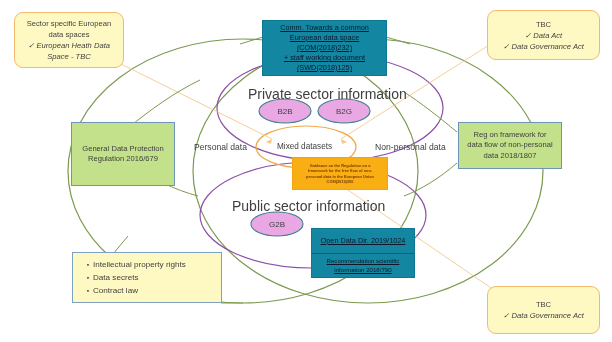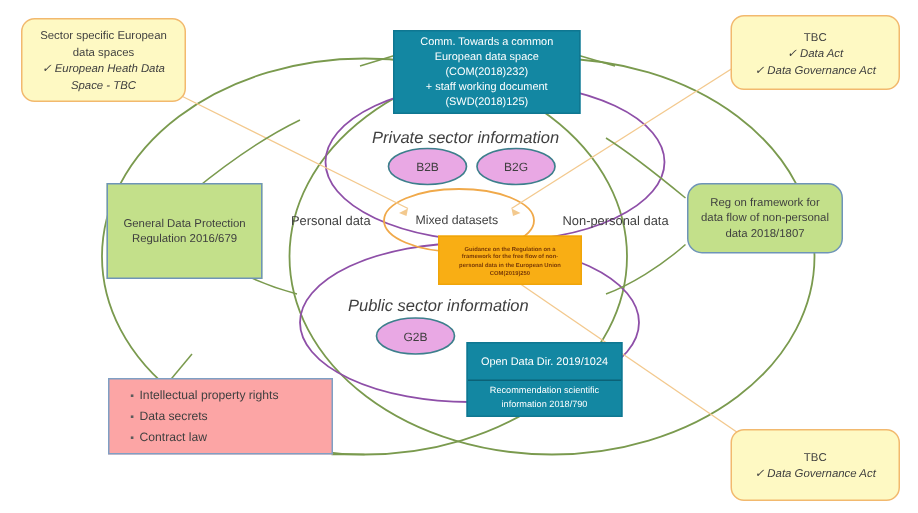--- a/index.html
+++ b/index.html
@@ -12,35 +12,35 @@
   
   .callout{background:#fef9c3;border:1px solid #f2b96e;border-radius:9px;
            color:#3f3f3f;font-size:7.6px;line-height:11px;padding:4px 6px;}
   .callout .ln{display:block;white-space:nowrap;}
   .callout .chk{text-align:left;font-style:italic;}
 
   
   .greenbox{background:#c3e08a;border:1px solid #6e94b8;font-size:7.6px;
             line-height:10.5px;color:#3f3f3f;}
   
-  .tealbox{background:#1387a2;border:1px solid #0f7791;color:#ffffff;}
+  .tealbox{background:#1387a2;border:1px solid #0f7791;color:#0f172a;text-decoration:underline;}
   .tealbox .t1{font-size:7.3px;line-height:10px;}
   .tealbox .t2{font-size:6.1px;line-height:8.6px;}
   
-  .whitebox{background:#fca5a5;border:1px solid #7f9fc4;align-items:flex-start;
+  .whitebox{background:#fef9c3;border:1px solid #7f9fc4;align-items:flex-start;
             justify-content:center;padding:6px 10px;}
   .whitebox .row{display:flex;align-items:baseline;font-size:8.1px;line-height:13px;
                  color:#3f3f3f;white-space:nowrap;}
   .whitebox .bul{display:inline-block;width:10px;color:#5b5b5b;font-size:7px;}
   
   .orangebox{background:#f9ae14;border:1px solid #f0a509;color:#7a3b06;
              font-size:3.9px;line-height:5.4px;font-weight:bold;padding:2px 3px;}
   
   .lbl{position:absolute;color:#3f3f3f;white-space:nowrap;}
-  .lbl-sector{font-size:11px;font-style:italic;}
+  .lbl-sector{font-size:14px;}
   .lbl-data{font-size:8.6px;}
   .lbl-mixed{font-size:8.2px;}
   .pill{position:absolute;display:flex;align-items:center;justify-content:center;
         color:#3f3f3f;font-size:8px;}
 </style>
 </head>
 <body>
 
 <div id="stage">
 
@@ -112,21 +112,21 @@
       <span class="t2">Recommendation scientific</span>
       <span class="t2">information 2018/790</span>
     </div>
   </div>
 
   <div class="node greenbox" style="left:71px;top:122px;width:104px;height:64px;">
     <span>General Data Protection</span>
     <span>Regulation 2016/679</span>
   </div>
 
-  <div class="node greenbox" style="left:458px;top:122px;width:104px;height:47px;border-radius:10px;">
+  <div class="node greenbox" style="left:458px;top:122px;width:104px;height:47px;">
     <span>Reg on framework for</span>
     <span>data flow of non-personal</span>
     <span>data 2018/1807</span>
   </div>
 
   <div class="node orangebox" style="left:292px;top:157px;width:96px;height:33px;">
     <span>Guidance on the Regulation on a</span>
     <span>framework for the free flow of non-</span>
     <span>personal data in the European Union</span>
     <span>COM(2019)250</span>

